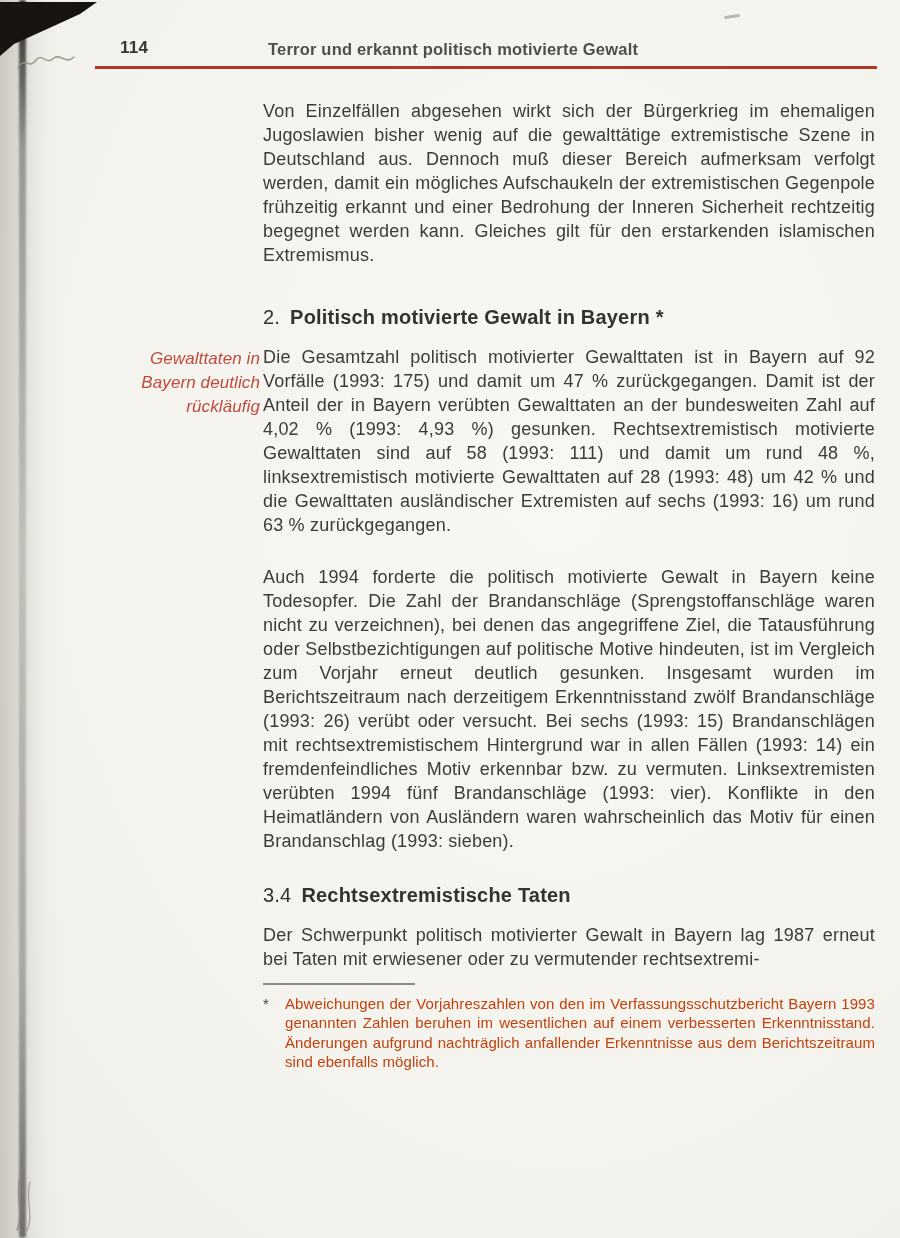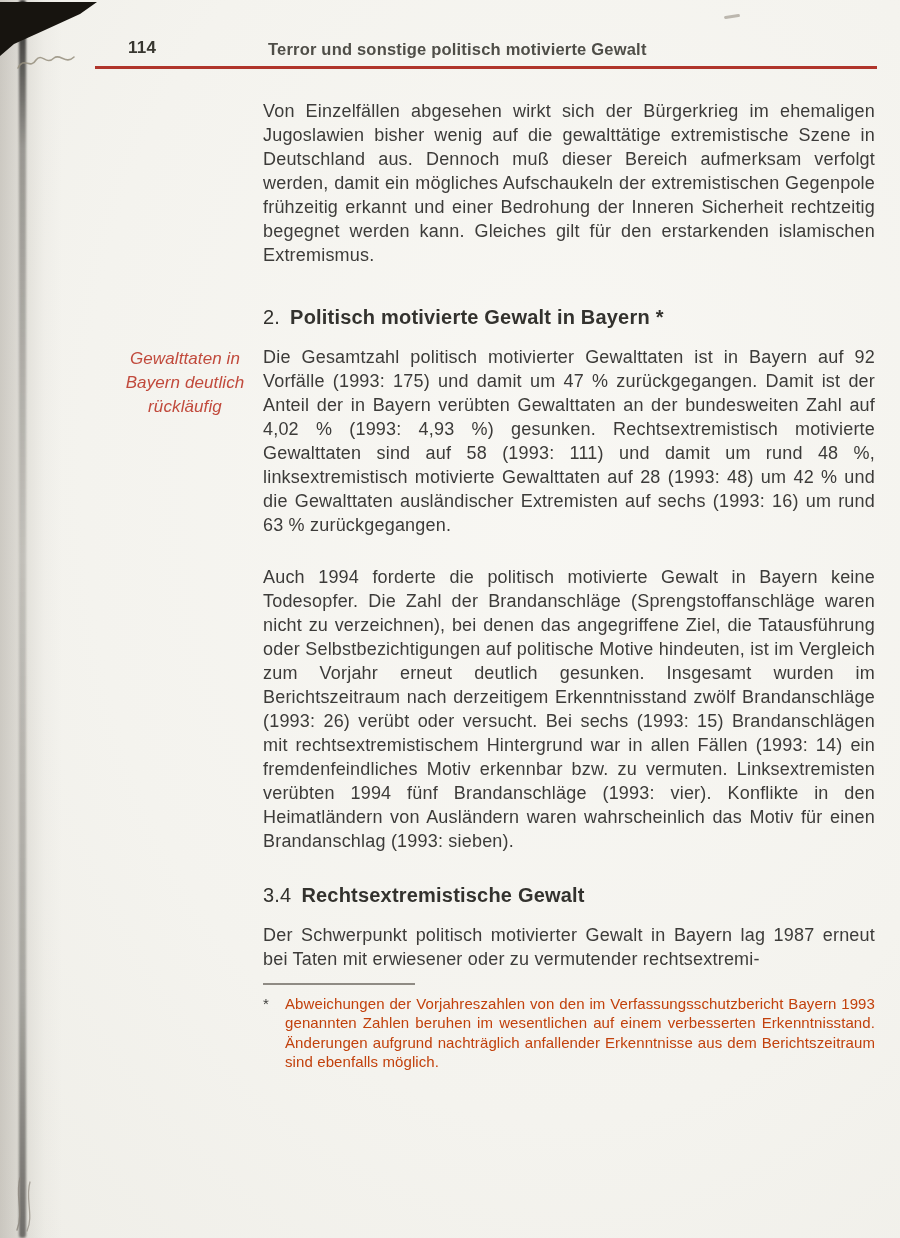--- a/index.html
+++ b/index.html
@@ -32,21 +32,21 @@
   .corner-wedge { position: absolute; left: 0; top: 0; }
   .scribble-top { position: absolute; left: 16px; top: 50px; opacity: .85; }
   .scribble-bottom { position: absolute; left: 12px; top: 1176px; opacity: .8; }
   .speck {
     position: absolute; left: 724px; top: 15px; width: 16px; height: 3px;
     background: #bcb7ae; border-radius: 2px; transform: rotate(-8deg);
   }
 
   
   .page-number {
-    position: absolute; left: 128px; top: 38px;
+    position: absolute; left: 120px; top: 38px;
     font-size: 17px; font-weight: 700; color: #37362f; letter-spacing: .3px;
   }
   .running-title {
     position: absolute; left: 268px; top: 40px;
     font-size: 16.5px; font-weight: 700; color: #4f4e48; letter-spacing: .2px;
   }
   .header-rule {
     position: absolute; left: 95px; top: 66px; width: 782px; height: 2.5px;
     background: #b0352b;
   }
@@ -70,21 +70,21 @@
     margin-bottom: 16px; letter-spacing: .2px;
   }
   .sec-num { font-weight: 400; margin-right: 10px; }
   .sec-title { font-weight: 700; }
   .sec-mark { font-weight: 700; margin-left: 6px; }
 
   .para-wrap { position: relative; }
   .margin-note {
     position: absolute; left: -153px; top: 2px; width: 150px;
     font-size: 17px; line-height: 24px; font-style: italic;
-    color: #c14a3c; text-align: center; letter-spacing: .1px;
+    color: #c14a3c; text-align: right; letter-spacing: .1px;
   }
 
   
   .footnote { margin-top: 2px; }
   .footnote-rule {
     width: 152px; height: 1.5px; background: #8f8b84; margin-bottom: 9px;
   }
   .footnote-body { display: flex; }
   .fn-marker {
     width: 22px; flex: 0 0 22px;
@@ -109,40 +109,40 @@
   <svg class="scribble-top" width="64" height="28" viewBox="0 0 64 28">
     <path d="M2,18 C8,6 14,20 20,10 C26,2 30,16 38,8 C44,3 50,15 58,7" fill="none" stroke="#97907f" stroke-width="1.6" stroke-linecap="round"></path>
   </svg>
   <svg class="scribble-bottom" width="34" height="58" viewBox="0 0 34 58">
     <path d="M8,2 C3,20 12,36 5,54" fill="none" stroke="#8b857c" stroke-width="1.5" stroke-linecap="round"></path>
     <path d="M18,6 C13,22 22,40 15,55" fill="none" stroke="#9a948a" stroke-width="1.3" stroke-linecap="round"></path>
   </svg>
   <div class="speck"></div>
 
   <span class="page-number">114</span>
-  <span class="running-title">Terror und sonstige politisch motivierte Gewalt</span>
+  <span class="running-title">Terror und erkannt politisch motivierte Gewalt</span>
   <div class="header-rule"></div>
 
   <div class="content">
 
     <p class="body-text p1">Von Einzelfällen abgesehen wirkt sich der Bürgerkrieg im ehemaligen Jugoslawien bisher wenig auf die gewalttätige extremistische Szene in Deutschland aus. Dennoch muß dieser Bereich aufmerksam verfolgt werden, damit ein mögliches Aufschaukeln der extremistischen Gegenpole frühzeitig erkannt und einer Bedrohung der Inneren Sicherheit rechtzeitig begegnet werden kann. Gleiches gilt für den erstarkenden islamischen Extremismus.</p>
 
     <h2 class="section-heading">
       <span class="sec-num">2.</span><span class="sec-title">Politisch motivierte Gewalt in Bayern</span><span class="sec-mark">*</span>
     </h2>
 
     <div class="para-wrap">
       <div class="margin-note">Gewalttaten in Bayern deutlich rückläufig</div>
       <p class="body-text p2">Die Gesamtzahl politisch motivierter Gewalttaten ist in Bayern auf 92 Vorfälle (1993: 175) und damit um 47 % zurückgegangen. Damit ist der Anteil der in Bayern verübten Gewalttaten an der bundesweiten Zahl auf 4,02 % (1993: 4,93 %) gesunken. Rechtsextremistisch motivierte Gewalttaten sind auf 58 (1993: 111) und damit um rund 48 %, linksextremistisch motivierte Gewalttaten auf 28 (1993: 48) um 42 % und die Gewalttaten ausländischer Extremisten auf sechs (1993: 16) um rund 63 % zurückgegangen.</p>
     </div>
 
     <p class="body-text p3">Auch 1994 forderte die politisch motivierte Gewalt in Bayern keine Todesopfer. Die Zahl der Brandanschläge (Sprengstoffanschläge waren nicht zu verzeichnen), bei denen das angegriffene Ziel, die Tatausführung oder Selbstbezichtigungen auf politische Motive hindeuten, ist im Vergleich zum Vorjahr erneut deutlich gesunken. Insgesamt wurden im Berichtszeitraum nach derzeitigem Erkenntnisstand zwölf Brandanschläge (1993: 26) verübt oder versucht. Bei sechs (1993: 15) Brandanschlägen mit rechtsextremistischem Hintergrund war in allen Fällen (1993: 14) ein fremdenfeindliches Motiv erkennbar bzw. zu vermuten. Linksextremisten verübten 1994 fünf Brandanschläge (1993: vier). Konflikte in den Heimatländern von Ausländern waren wahrscheinlich das Motiv für einen Brandanschlag (1993: sieben).</p>
 
     <h3 class="section-heading">
-      <span class="sec-num">3.4</span><span class="sec-title">Rechtsextremistische Gewalt</span>
+      <span class="sec-num">3.4</span><span class="sec-title">Rechtsextremistische Taten</span>
     </h3>
 
     <p class="body-text p4">Der Schwerpunkt politisch motivierter Gewalt in Bayern lag 1987 erneut bei Taten mit erwiesener oder zu vermutender rechtsextremi-</p>
 
     <div class="footnote">
       <div class="footnote-rule"></div>
       <div class="footnote-body">
         <span class="fn-marker">*</span>
         <p class="fn-text">Abweichungen der Vorjahreszahlen von den im Verfassungsschutzbericht Bayern 1993 genannten Zahlen beruhen im wesentlichen auf einem verbesserten Erkenntnisstand. Änderungen aufgrund nachträglich anfallender Erkenntnisse aus dem Berichtszeitraum sind ebenfalls möglich.</p>
       </div>

